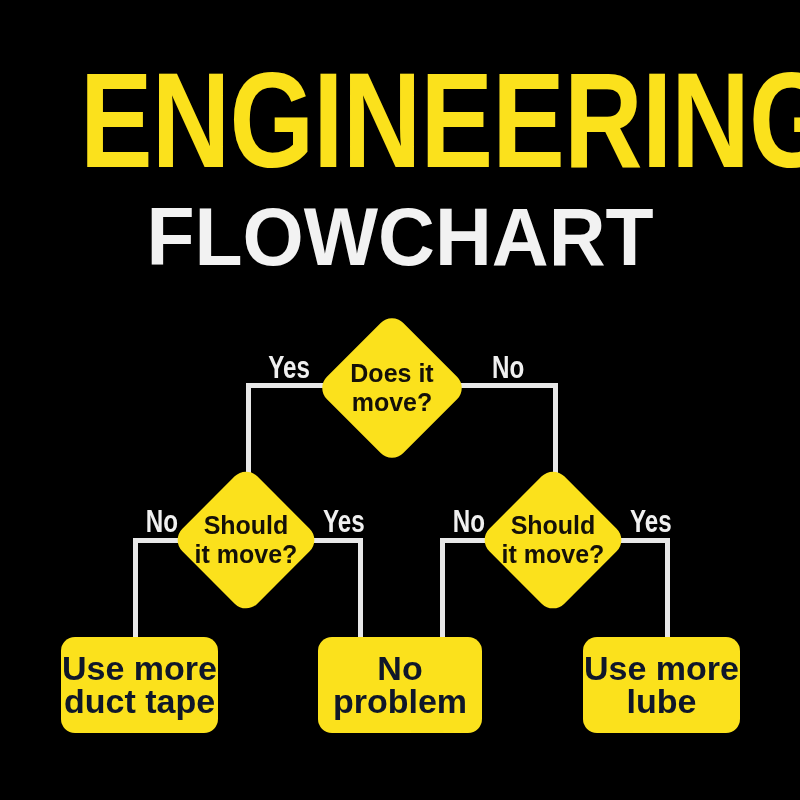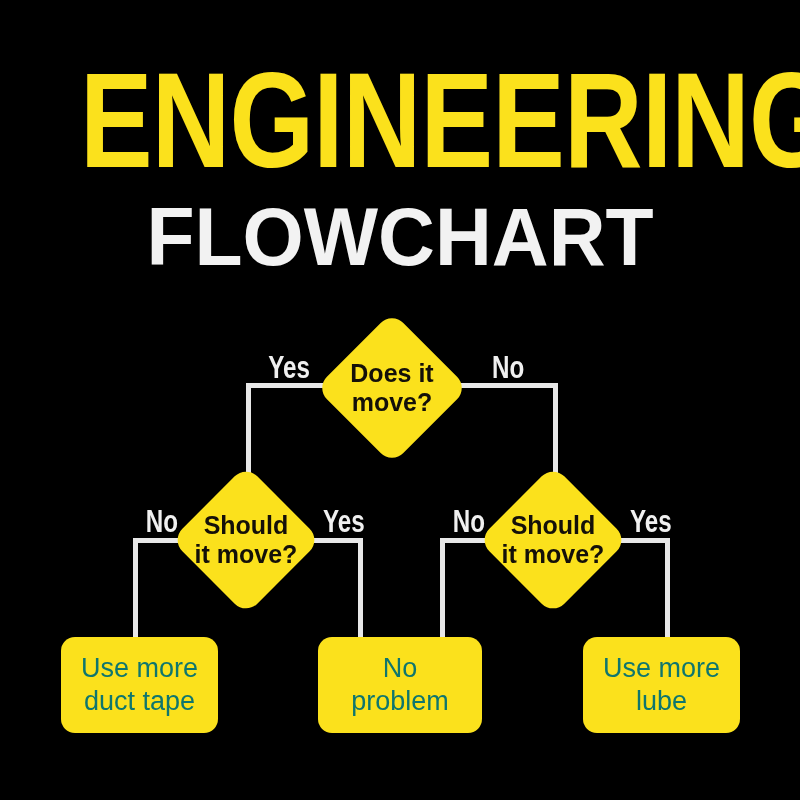--- a/index.html
+++ b/index.html
@@ -94,24 +94,24 @@
   
   .endbox {
     position: absolute;
     background: #FBE11C;
     border-radius: 14px;
     display: flex;
     align-items: center;
     justify-content: center;
   }
   .endbox .blabel {
-    color: #0f766e;
+    color: #0f172a;
     font-family: "Liberation Sans", sans-serif;
-    font-weight: normal;
-    font-size: 27px;
+    font-weight: bold;
+    font-size: 34px;
     line-height: 33px;
     text-align: center;
     white-space: pre-line;
     user-select: none;
   }
 
   
   .branch-label {
     position: absolute;
     color: #F0F0F0;

